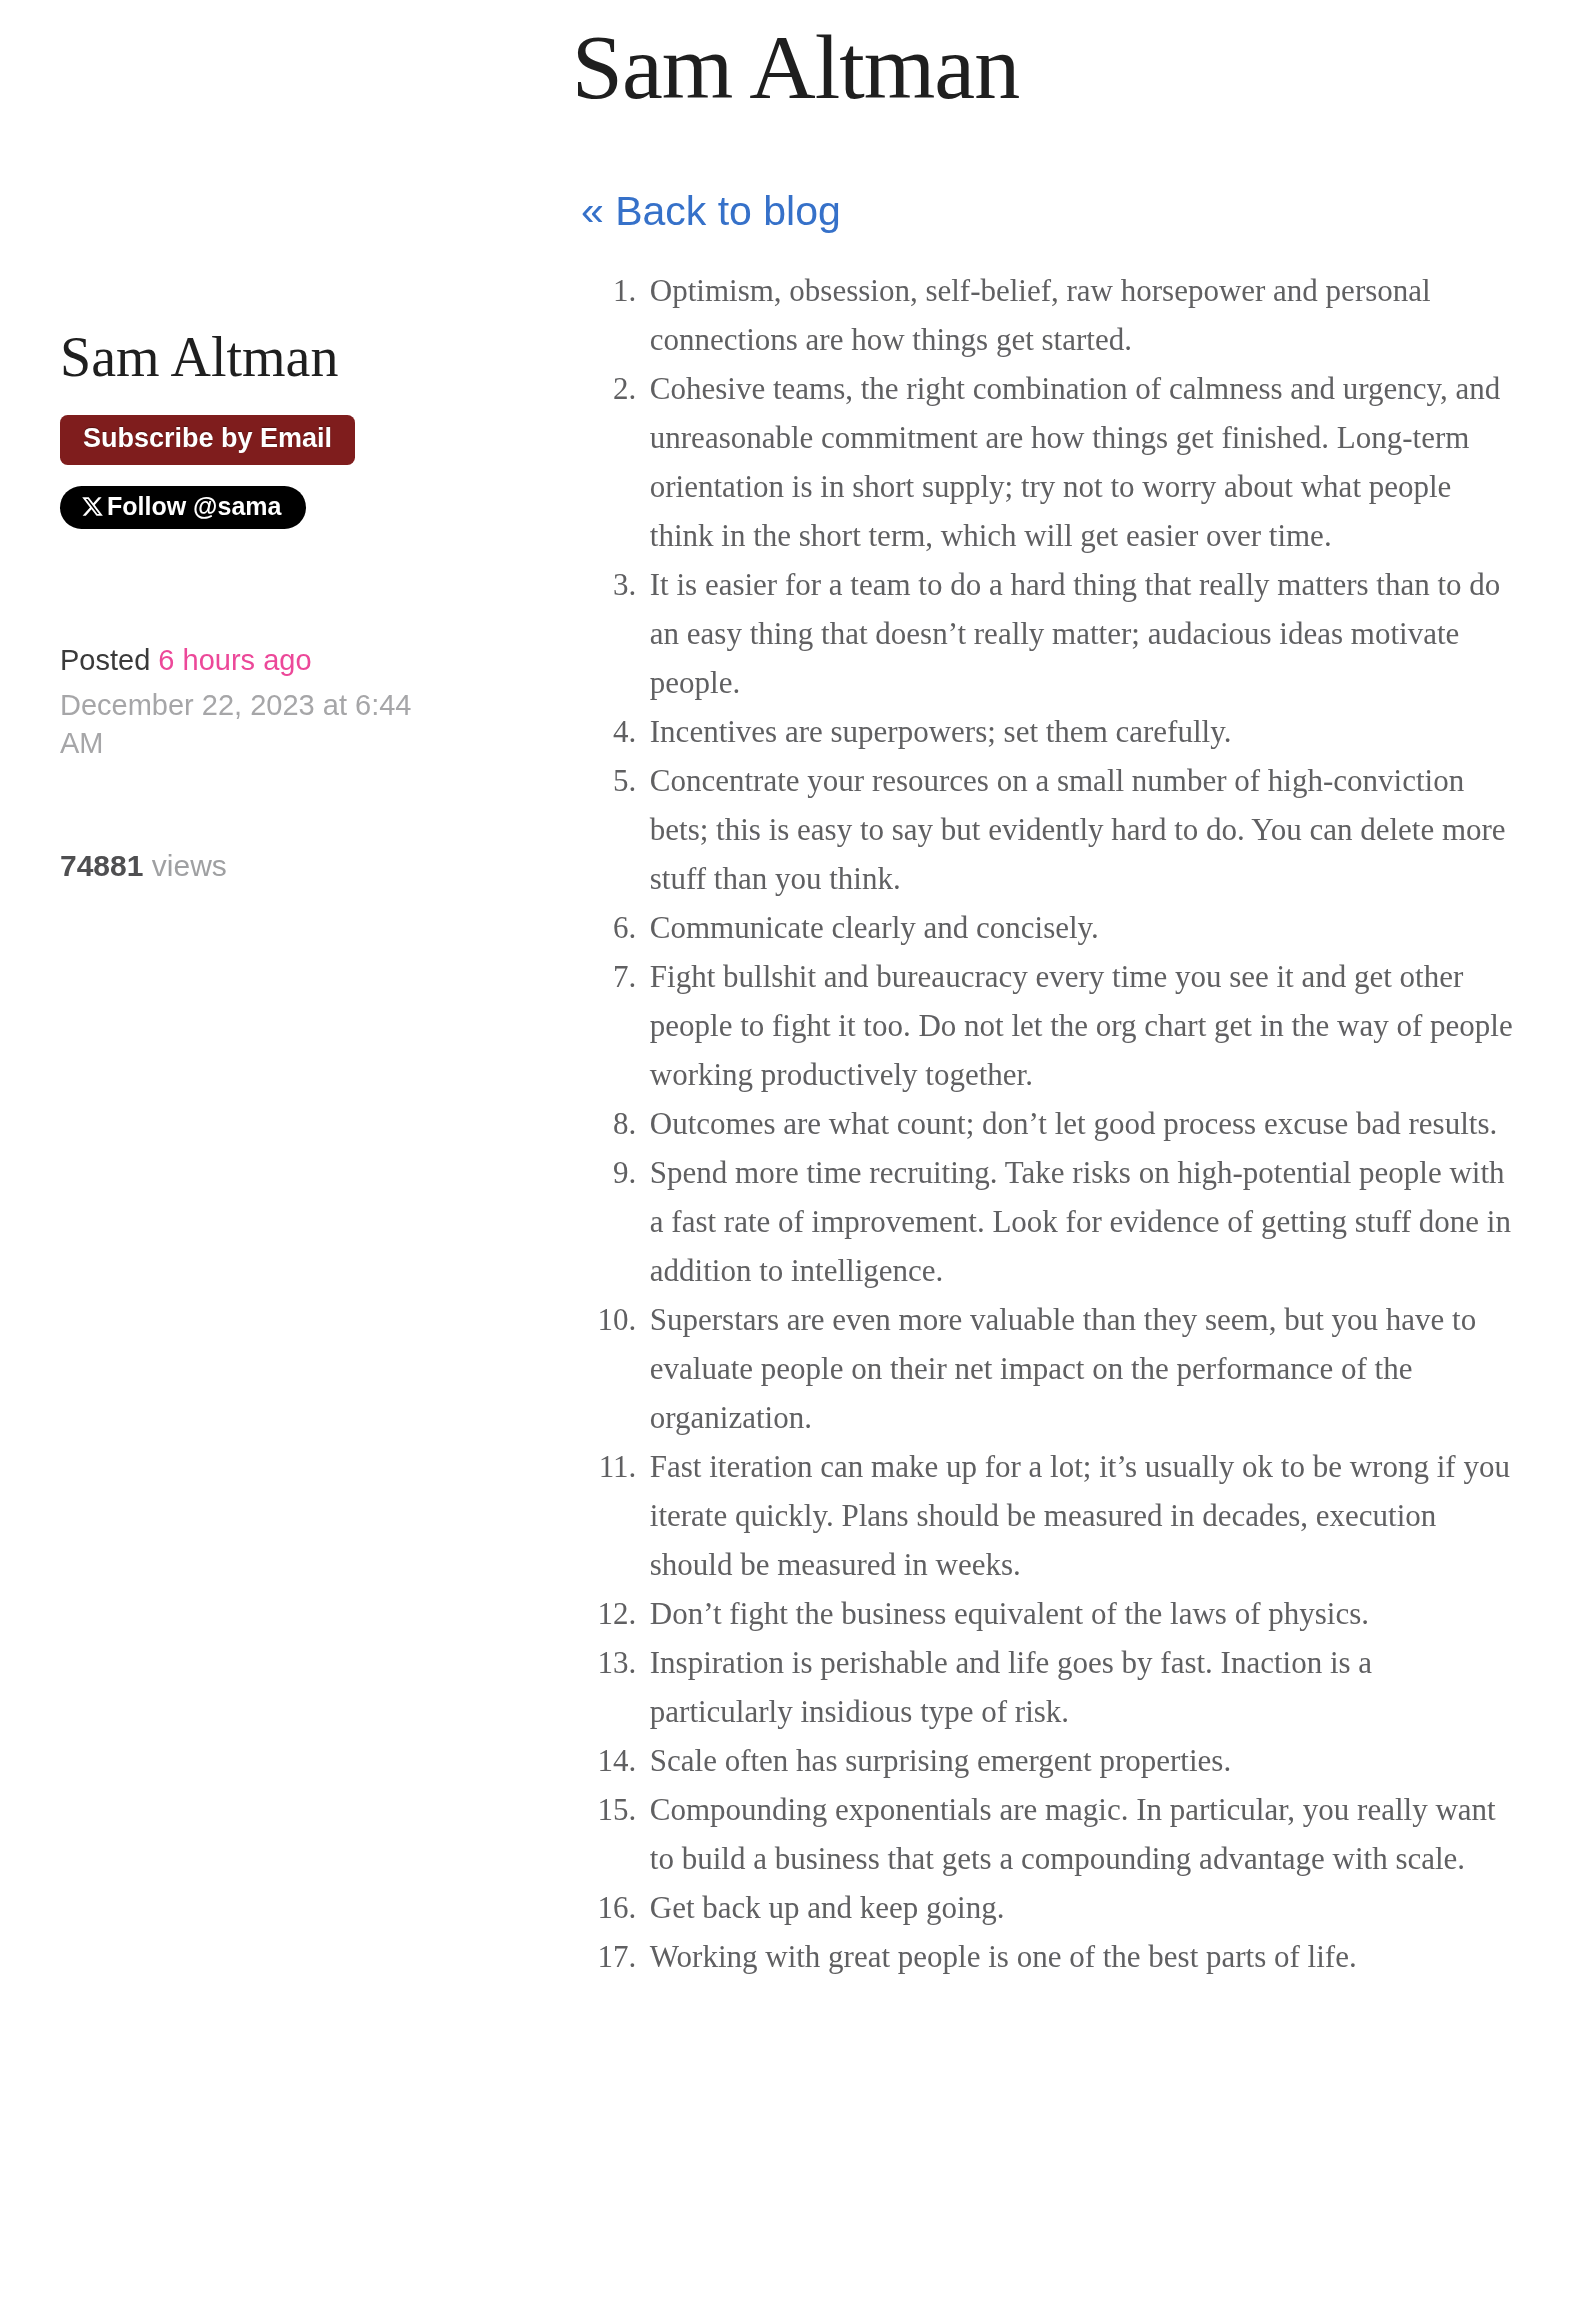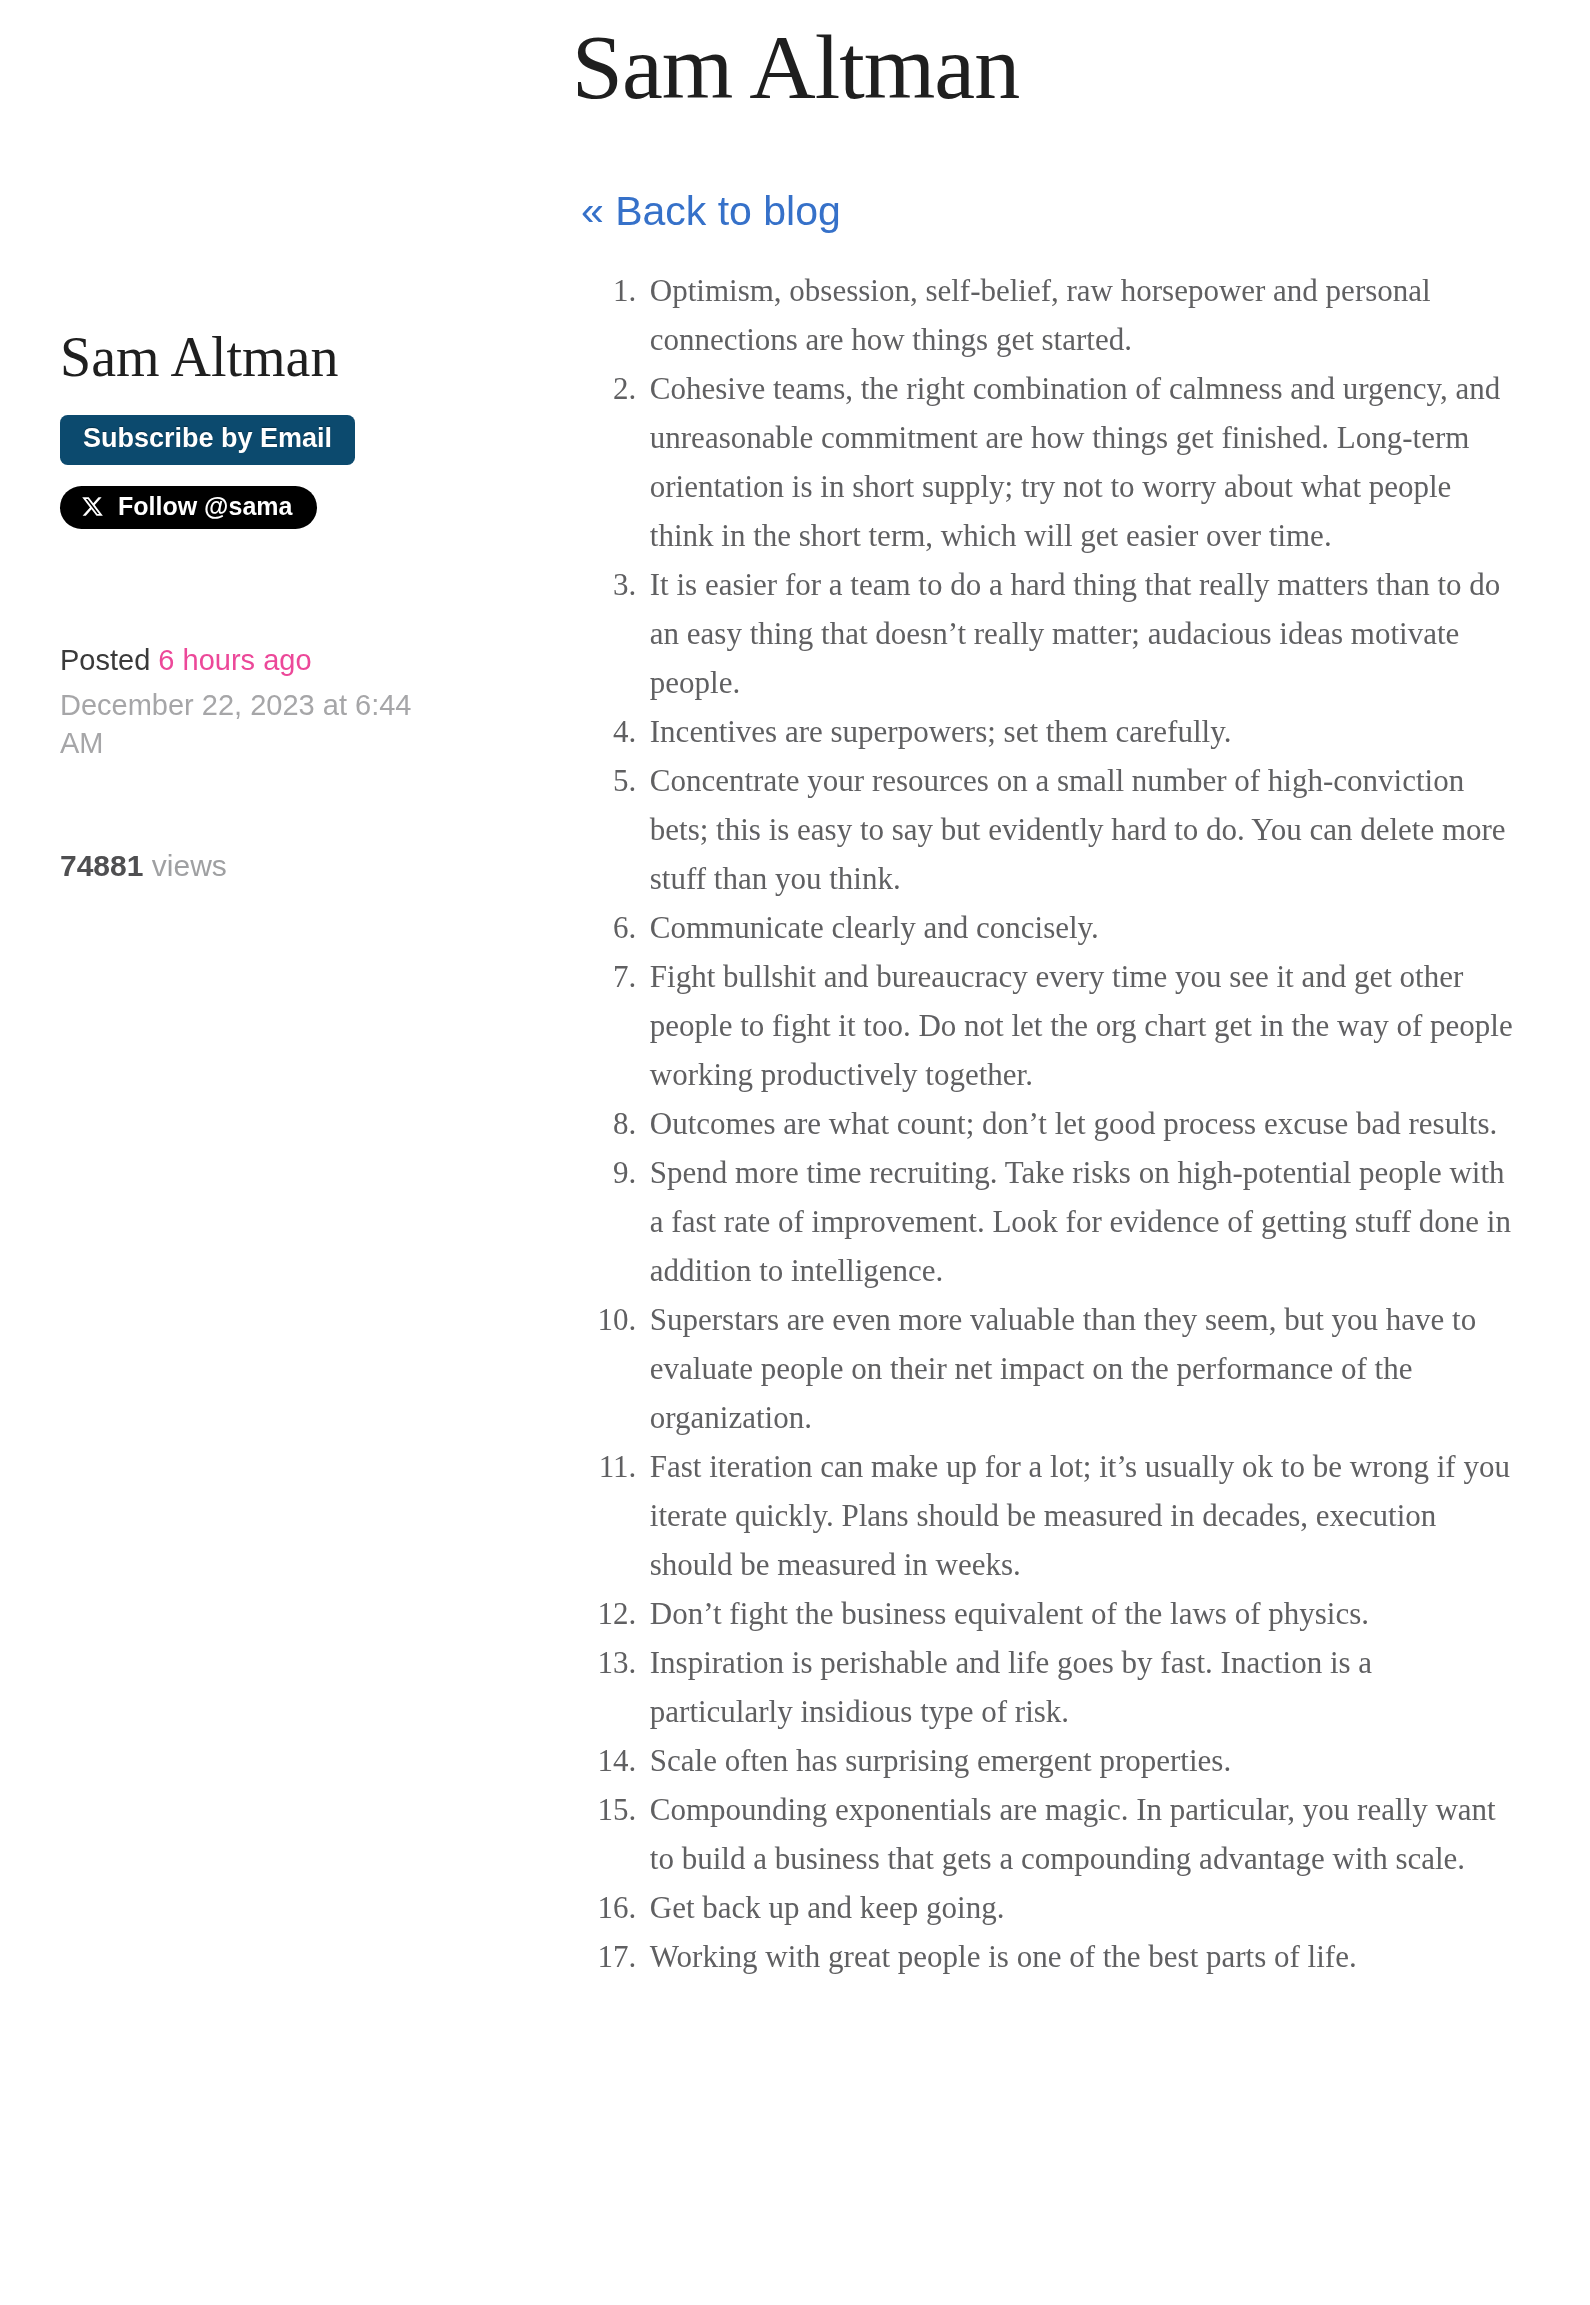--- a/index.html
+++ b/index.html
@@ -20,28 +20,28 @@
   .layout { display:flex; align-items:flex-start; padding:0 48px 0 60px; }
   .sidebar { width:377px; flex:none; padding-top:204px; }
   .main    { width:941px; flex:none; margin-left:144px; padding-top:67px; }
   
   .sidebar-name {
     font-family:"Liberation Serif", serif;
     font-weight:400; font-size:56px; line-height:1.15; color:#1f1f1f;
   }
   .subscribe-btn {
     display:inline-block; margin-top:25px; cursor:pointer;
-    background:#0c4a6e; color:#ffffff;
+    background:#7f1d1d; color:#ffffff;
     font-family:"Liberation Sans", sans-serif;
     font-weight:700; font-size:27px; line-height:1;
     padding:10.6px 23px 12.5px 23px; border:none; border-radius:7.7px;
     text-shadow:0 -1px 1px rgba(0,0,0,0.35);
   }
   .follow-btn {
-    display:inline-flex; align-items:center; gap:14px; margin-top:21px; cursor:pointer;
+    display:inline-flex; align-items:center; gap:3px; margin-top:21px; cursor:pointer;
     background:#000000; color:#ffffff;
     font-family:"Liberation Sans", sans-serif;
     font-weight:700; font-size:25px; line-height:1;
     padding:8.6px 25px 9.6px 21px; border:none; border-radius:960px;
   }
   .follow-btn svg { width:23px; height:23px; display:block; }
   .posted-block { margin-top:113px; font-size:29px; line-height:1.3; }
   .posted-label { color:#3a3a3a; }
   .posted-time  { color:#ec4899; text-decoration:none; cursor:pointer; }
   .post-date    { margin-top:7.7px; font-size:29px; color:#a6a6a8; }

